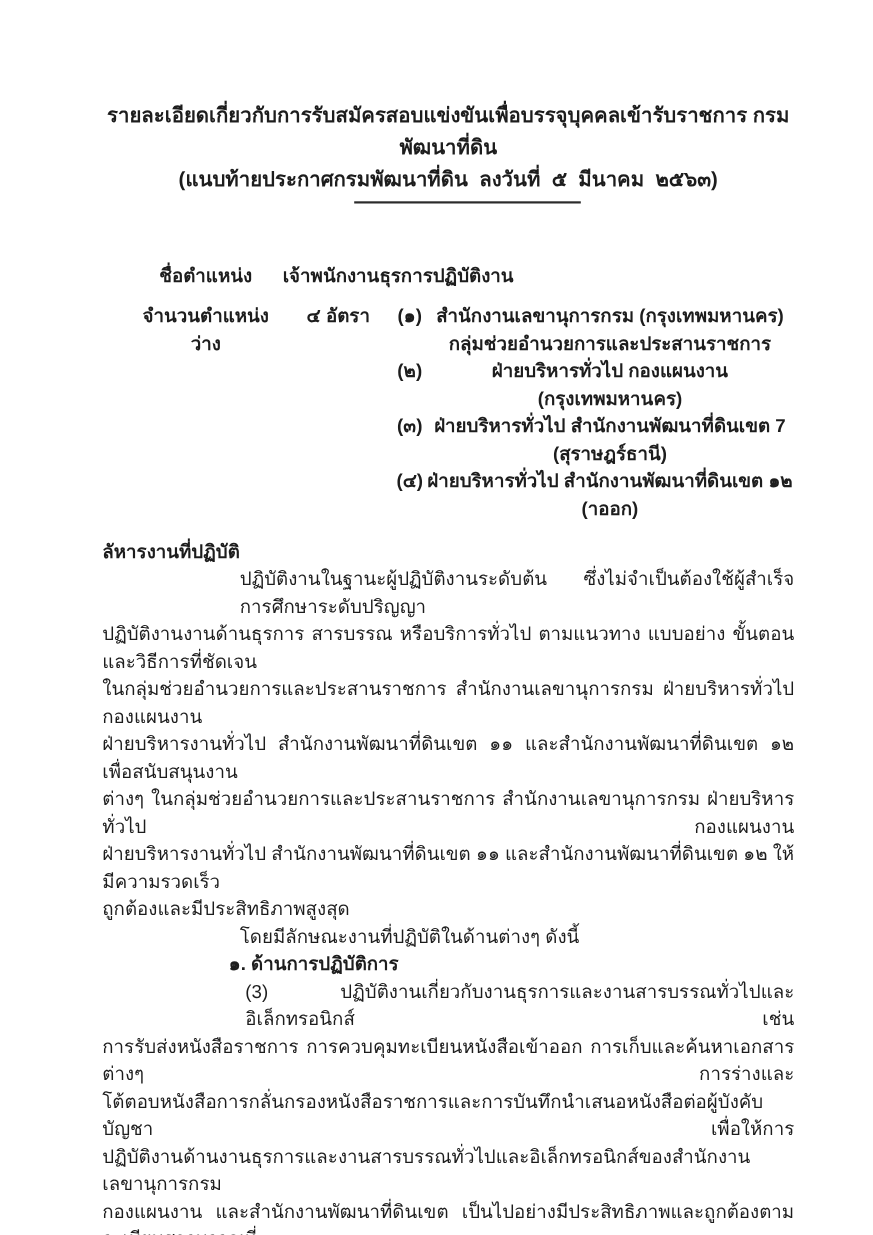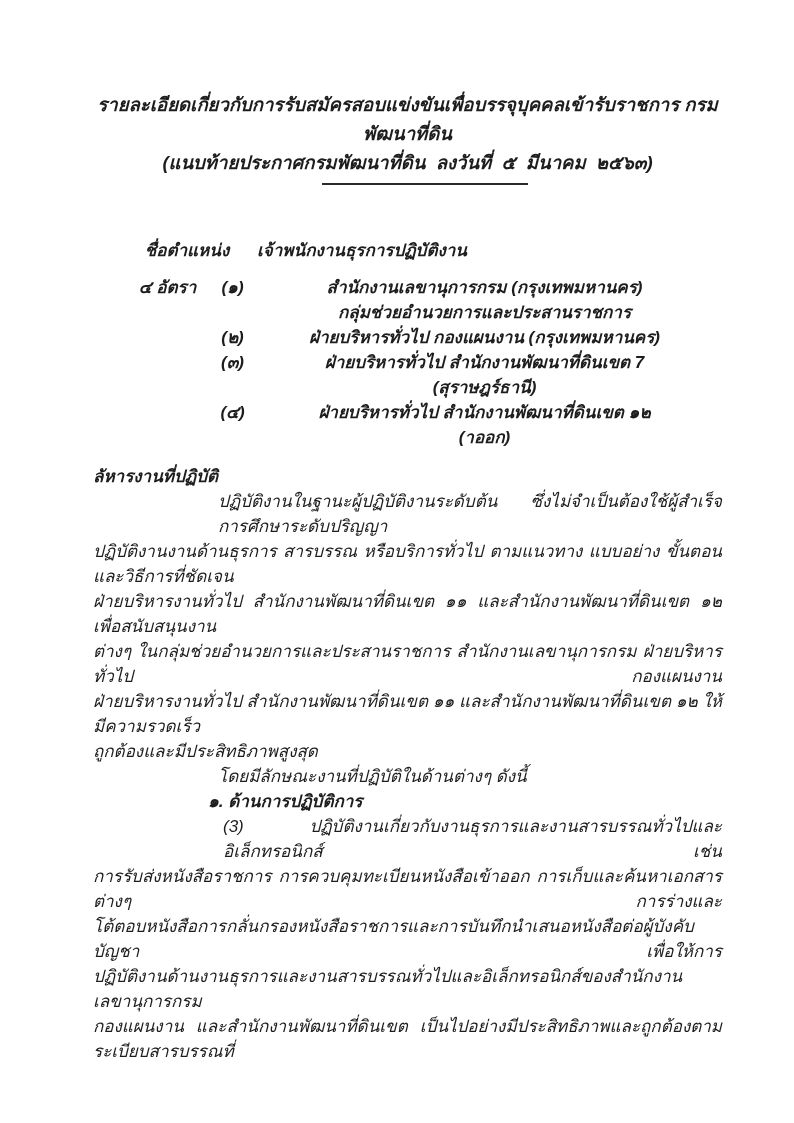--- a/index.html
+++ b/index.html
@@ -9,21 +9,20 @@
     font-family: "Liberation Sans", "DejaVu Sans", sans-serif;
     color: #1d1d1d;
   }
   .page {
     width: 794px; height: 1123px;
     background: #ffffff;
     padding: 90px 72px 0 93px;
     font-size: 17px;
     line-height: 25px;
     overflow: hidden;
-    font-style: italic;
   }
   
   .title1, .title2 {
     text-align: center;
     font-weight: 700;
     font-size: 18.5px;
     line-height: 29px;
   }
   .title2 { white-space: pre-wrap; }
   .title-rule {
@@ -61,20 +60,21 @@
     <div class="title2">(แนบท้ายประกาศกรมพัฒนาที่ดิน  ลงวันที่  ๕  มีนาคม  ๒๕๖๓)</div>
     <div class="title-rule"></div>
   </div>
 
   <div class="fields">
     <div class="frow">
       <div class="flabel">ชื่อตำแหน่ง</div>
       <div>เจ้าพนักงานธุรการปฏิบัติงาน</div>
     </div>
     <div class="frow frow-vacancy">
+      <div class="flabel">จำนวนตำแหน่งว่าง</div>
       <div class="fvalue">๔ อัตรา</div>
       <div class="locs">
         <div class="loc-item">
           <span class="loc-num">(๑)</span>
           <div class="loc-lines">
             <div>สำนักงานเลขานุการกรม (กรุงเทพมหานคร)</div>
             <div>กลุ่มช่วยอำนวยการและประสานราชการ</div>
           </div>
         </div>
         <div class="loc-item">
@@ -100,20 +100,21 @@
       </div>
     </div>
   </div>
 
   <div class="duties">
     <div class="duties-heading">ลัหารงานที่ปฏิบัติ</div>
 
     <div>
       <div class="ln j ind125">ปฏิบัติงานในฐานะผู้ปฏิบัติงานระดับต้น ซึ่งไม่จำเป็นต้องใช้ผู้สำเร็จการศึกษาระดับปริญญา</div>
       <div class="ln j">ปฏิบัติงานงานด้านธุรการ สารบรรณ หรือบริการทั่วไป ตามแนวทาง แบบอย่าง ขั้นตอนและวิธีการที่ชัดเจน</div>
+      <div class="ln j">ในกลุ่มช่วยอำนวยการและประสานราชการ สำนักงานเลขานุการกรม ฝ่ายบริหารทั่วไป กองแผนงาน</div>
       <div class="ln j">ฝ่ายบริหารงานทั่วไป สำนักงานพัฒนาที่ดินเขต ๑๑ และสำนักงานพัฒนาที่ดินเขต ๑๒ เพื่อสนับสนุนงาน</div>
       <div class="ln j">ต่างๆ ในกลุ่มช่วยอำนวยการและประสานราชการ สำนักงานเลขานุการกรม ฝ่ายบริหารทั่วไป กองแผนงาน</div>
       <div class="ln j">ฝ่ายบริหารงานทั่วไป สำนักงานพัฒนาที่ดินเขต ๑๑ และสำนักงานพัฒนาที่ดินเขต ๑๒ ให้มีความรวดเร็ว</div>
       <div class="ln">ถูกต้องและมีประสิทธิภาพสูงสุด</div>
     </div>
 
     <div class="ln ind125">โดยมีลักษณะงานที่ปฏิบัติในด้านต่างๆ ดังนี้</div>
     <div class="sec1-heading">๑. ด้านการปฏิบัติการ</div>
 
     <div>

